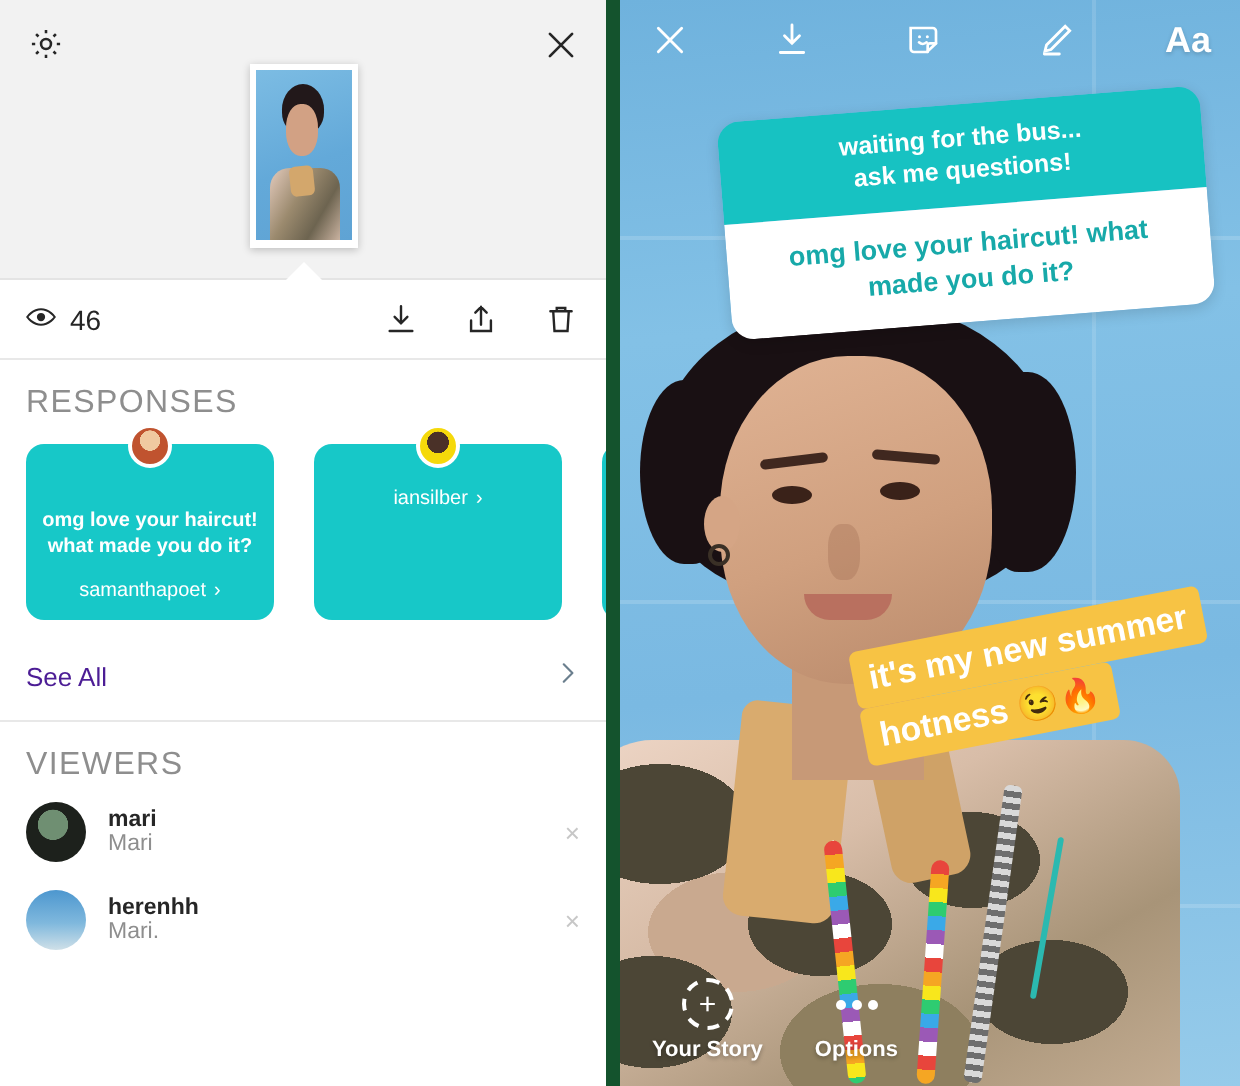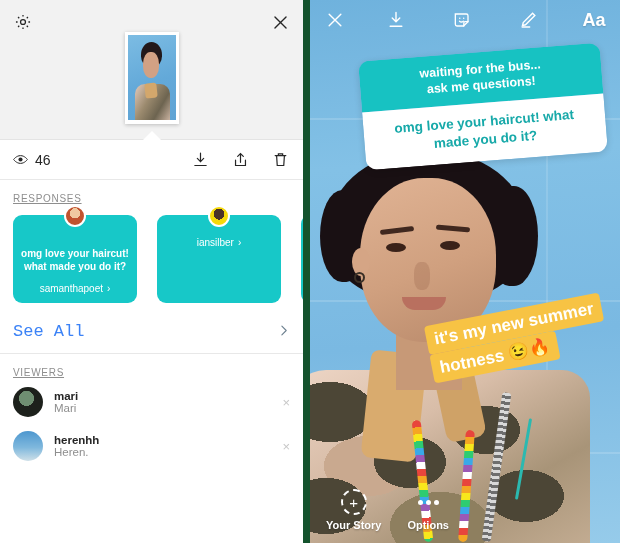--- a/index.html
+++ b/index.html
@@ -91,24 +91,23 @@
     padding:0 13px;
     border-bottom:1px solid #e8e8e8;
     background:#fff;
   }
   .views { display:flex; align-items:center; gap:7px; cursor:pointer; }
   .views-count { font-size:14px; color:#262626; font-weight:400; }
   .stats-actions { margin-left:auto; display:flex; align-items:center; gap:20px; }
   .stats-actions .act { width:20px; height:20px; display:flex; align-items:center; justify-content:center; cursor:pointer; }
 
   .section-label {
-    font-size:10px; letter-spacing:0.7px;
+    font-size:16px; letter-spacing:0.7px;
     color:#8e8e8e; text-transform:uppercase;
     padding:13px 13px 0 13px;
-    text-decoration:underline;
   }
 
   .responses-strip {
     display:flex; gap:20px;
     padding:11px 0 0 13px;
     overflow:hidden;
   }
   .resp-card {
     position:relative;
     flex:0 0 auto;
@@ -141,21 +140,21 @@
   .resp-card.partial { width:40px; padding:22px 4px 8px 4px; overflow:hidden; }
   .resp-card.partial .resp-text { font-size:10px; font-weight:700; }
 
   .see-all-row {
     display:flex; align-items:center;
     padding:0 13px; height:44px;
     margin-top:7px;
     border-bottom:1px solid #e8e8e8;
     cursor:pointer;
   }
-  .see-all-label { font-size:17px; color:#3b82f6;font-family:Liberation Mono, monospace; }
+  .see-all-label { font-size:13px; color:#4c1d95; }
   .see-all-chev { margin-left:auto; }
 
   .viewers-list { padding-top:2px; }
   .viewer-row {
     display:flex; align-items:center;
     padding:7px 13px;
     cursor:pointer;
   }
   .viewer-av { width:30px; height:30px; border-radius:50%; flex:0 0 auto; overflow:hidden; }
   .vav-1 { background:radial-gradient(circle at 45% 38%,#6f8f72 0 30%,#1d211c 31% 100%); }
@@ -473,21 +472,21 @@
         <span class="viewer-meta">
           <span class="viewer-user">mari</span>
           <span class="viewer-name">Mari</span>
         </span>
         <span class="viewer-x">×</span>
       </div>
       <div class="viewer-row">
         <span class="viewer-av vav-2"></span>
         <span class="viewer-meta">
           <span class="viewer-user">herenhh</span>
-          <span class="viewer-name">Heren.</span>
+          <span class="viewer-name">Mari.</span>
         </span>
         <span class="viewer-x">×</span>
       </div>
     </div>
 
   </div>
 
   <div class="right">
 
     <div class="photo">

